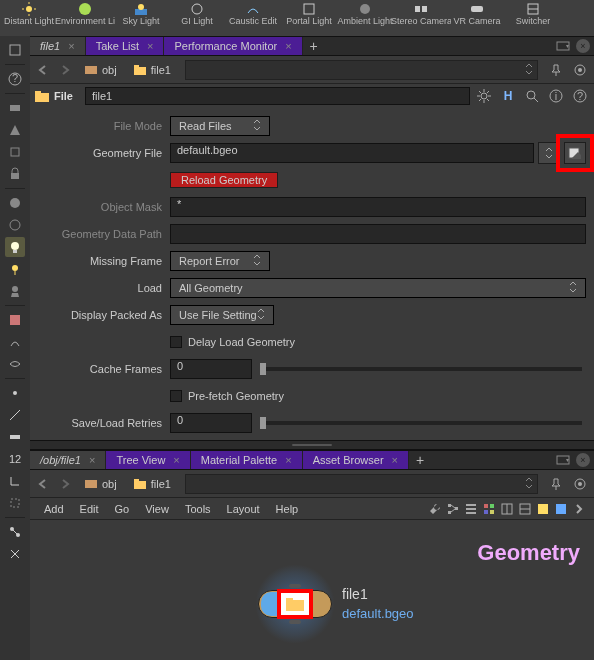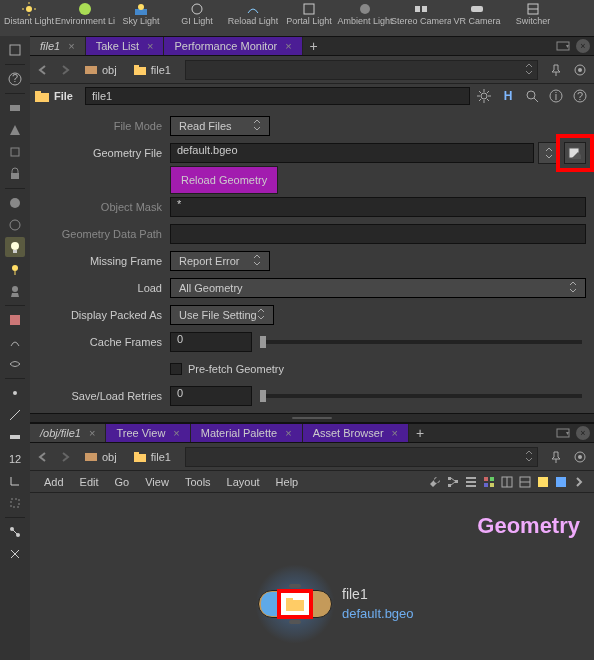--- a/index.html
+++ b/index.html
@@ -39,21 +39,21 @@
 .params{padding:6px 8px 2px 8px;background:#3a3a3a}
 .prow{display:flex;align-items:center;height:24px;margin-bottom:3px}
 .prow .plabel{width:132px;text-align:right;padding-right:8px;color:#888;font-size:11px}
 .prow .plabel.on{color:#ccc}
 .prow .pfield{flex:1;display:flex;align-items:center;gap:4px}
 .sel{height:20px;background:#474747;border:1px solid #000000;display:flex;align-items:center;padding:0 8px;cursor:pointer;min-width:100px}
 .sel .han{margin-left:auto}
 .sel.wide{flex:1}
 .inp{flex:1;height:20px;background:#272727;border:1px solid #111;padding:0 6px;color:#eee}
 .inp.num{flex:none;width:82px}
-.btn{height:28px;background:#a21caf;border:1px solid #1e1e1e;display:flex;align-items:center;padding:0 10px;cursor:pointer}
+.btn{height:16px;background:#b91c1c;border:1px solid #1e1e1e;display:flex;align-items:center;padding:0 10px;cursor:pointer}
 .iconbtn{width:22px;height:22px;background:#474747;border:1px solid #1e1e1e;display:flex;align-items:center;justify-content:center;cursor:pointer}
 .hl{outline:4px solid #ff0000;outline-offset:4px}
 .chk{width:12px;height:12px;background:#272727;border:1px solid #111;margin-right:6px}
 .chkrow{display:flex;align-items:center;color:#888}
 .slider{flex:1;height:4px;background:#222;position:relative;margin:0 4px}
 .slider .h{position:absolute;top:-4px;left:0;width:6px;height:12px;background:#999}
 .left2{position:absolute;top:36px;left:0;bottom:0;width:30px;background:#333;display:flex;flex-direction:column;align-items:center;padding-top:4px;gap:2px}
 .left2 .tb{width:20px;height:20px;display:flex;align-items:center;justify-content:center;cursor:pointer;border-radius:2px}
 .left2 .tb.on{background:#5a5a40}
 .left2 .sep{width:20px;height:1px;background:#222;margin:2px 0}
@@ -126,21 +126,21 @@
         </svg>
       </div>
       <span>GI Light</span>
     </div>
     <div class="shelf-item">
       <div class="ic">
         <svg width="16" height="16">
           <path d="M3,12 Q8,4 13,12" fill="none" stroke="#8cf"></path>
         </svg>
       </div>
-      <span>Reload Light</span>
+      <span>Caustic Edit</span>
     </div>
     <div class="shelf-item">
       <div class="ic">
         <svg width="16" height="16">
           <rect x="3" y="3" width="10" height="10" fill="none" stroke="#ccc"></rect>
         </svg>
       </div>
       <span>Portal Light</span>
     </div>
     <div class="shelf-item">
@@ -502,20 +502,29 @@
         <div class="pfield">
           <div class="sel">
             <span>Use File Setting</span>
             <span class="han"><svg viewBox="0 0 8 10">
                 <path d="M1,3 L4,0 L7,3 M1,7 L4,10 L7,7" fill="none" stroke="#aaa"></path>
               </svg></span>
           </div>
         </div>
       </div>
 
+    <div class="prow">
+        <div class="plabel"></div>
+        <div class="pfield">
+          <div class="chkrow">
+            <div class="chk"></div>
+            <span>Delay Load Geometry</span>
+          </div>
+        </div>
+      </div>
 
     <div class="prow">
         <div class="plabel on">Cache Frames</div>
         <div class="pfield">
           <div class="inp num"><span>0</span></div>
           <div class="slider">
             <div class="h"></div>
           </div>
         </div>
       </div>

